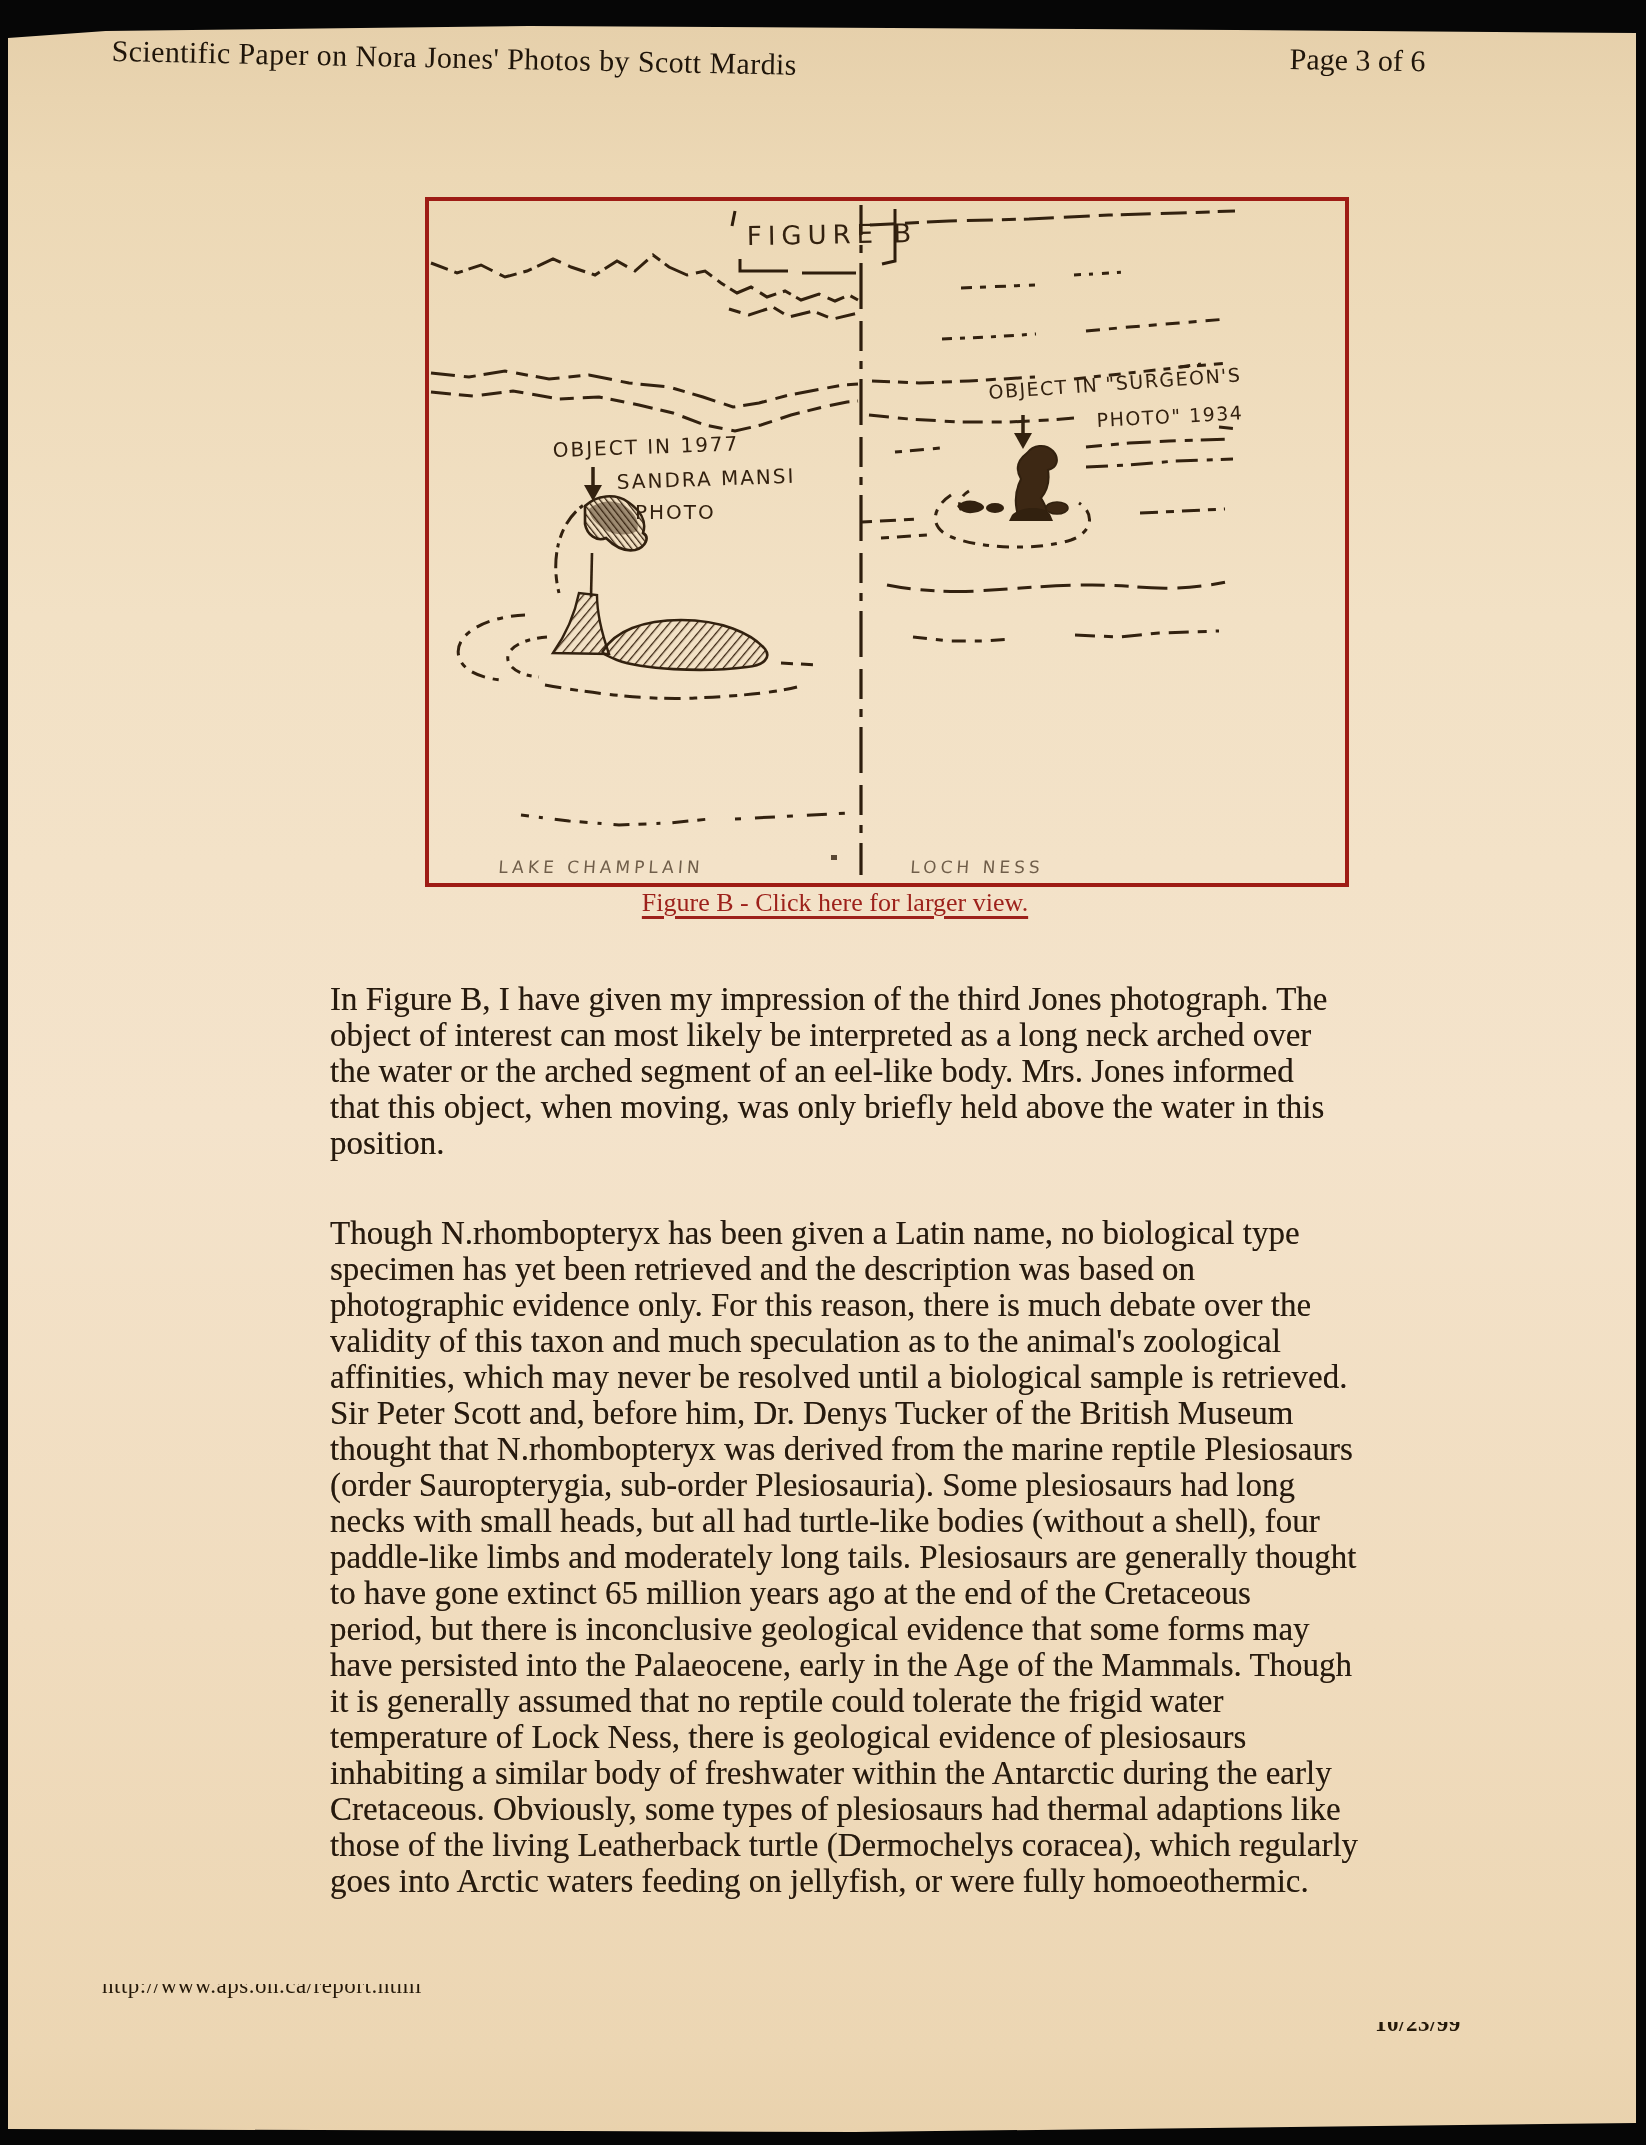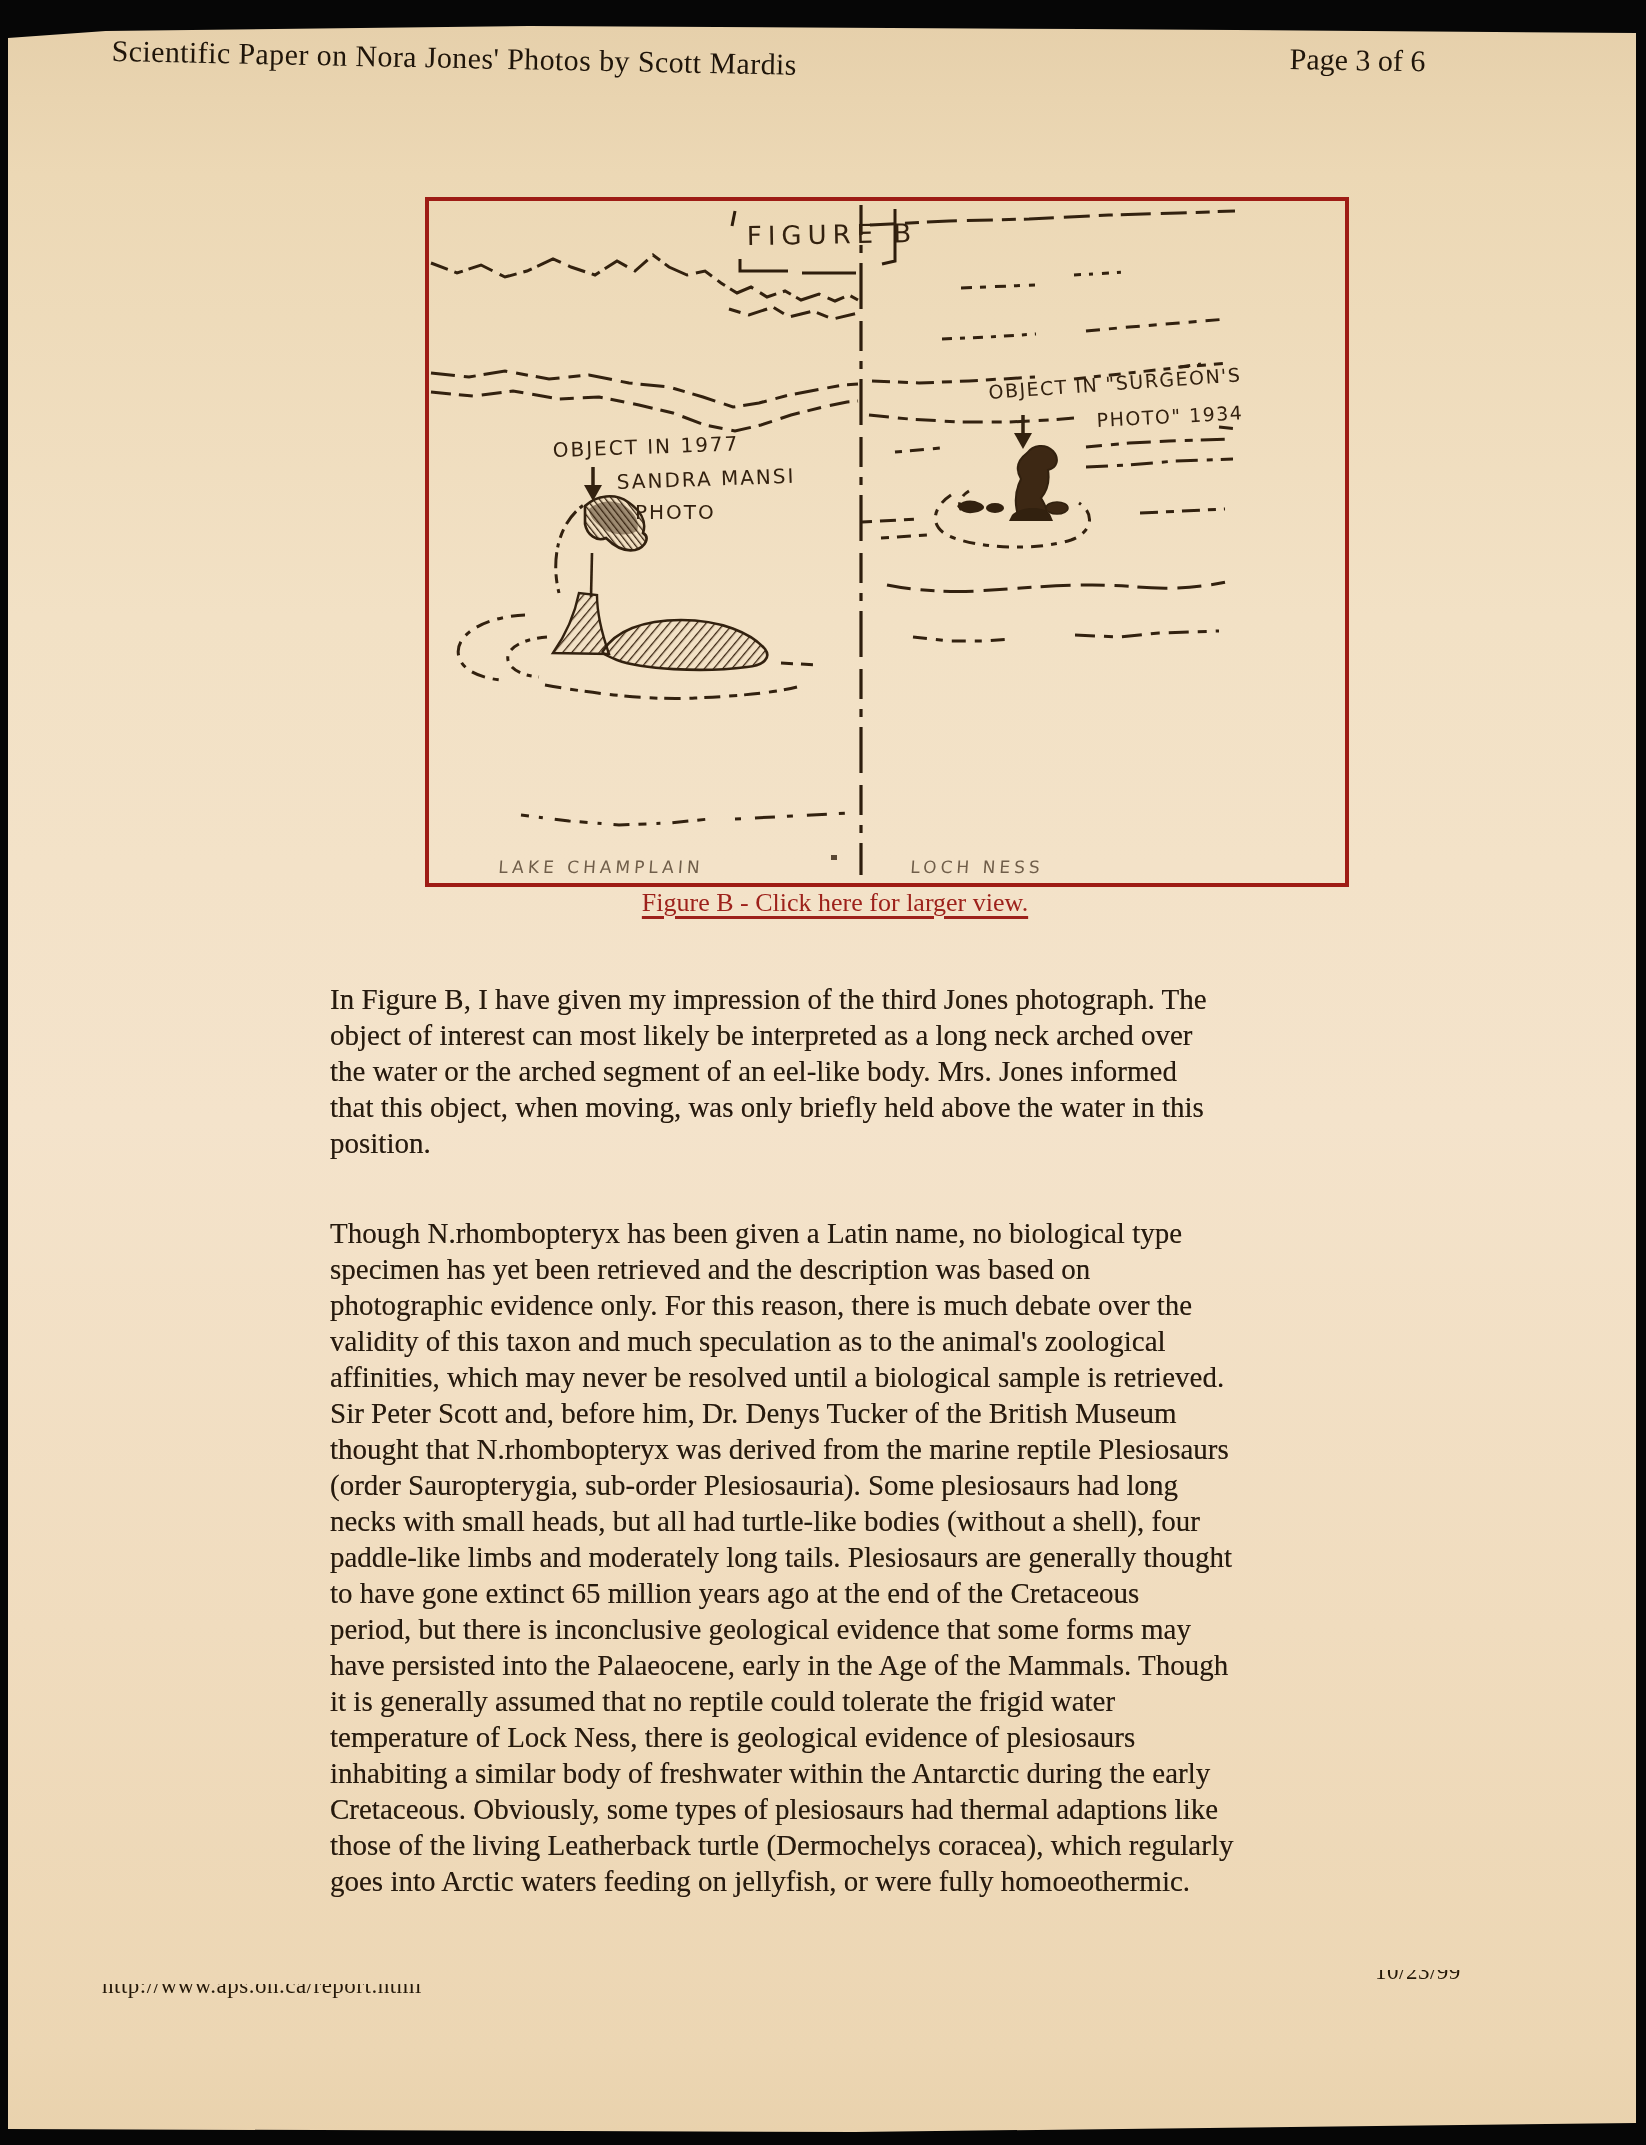--- a/index.html
+++ b/index.html
@@ -39,30 +39,30 @@
   }
   .caption a{
     color:#9d211b;font-size:26px;text-decoration:underline;
     text-underline-offset:5px;text-decoration-thickness:2.5px;
   }
   .bodytext{
     position:absolute;left:322px;top:955px;width:1070px;
   }
   .bodytext p{
     margin:0;white-space:pre-line;
-    font-size:29px;line-height:36px;color:#261a0e;
+    font-size:33px;line-height:36px;color:#261a0e;
     text-shadow:0 0 .5px rgba(45,28,12,.55);
   }
   .bodytext p + p{margin-top:54px;}
   .fclip{
     position:absolute;height:23px;overflow:hidden;color:#241808;
   }
   .fclip span{display:block;margin-top:-11px;font-size:23px;letter-spacing:.5px;}
   .fclip.url{left:94px;top:1958px;width:560px;}
-  .fclip.date{left:1367px;top:1944px;width:140px;}
+  .fclip.date{left:1367px;top:1996px;width:140px;font-weight:bold;}
 </style>
 </head>
 <body>
 
 <div class="page">
 
   <span class="hdr-title">Scientific Paper on Nora Jones' Photos by Scott Mardis</span>
   <span class="hdr-page">Page 3 of 6</span>
 
   <div class="figure-box">

